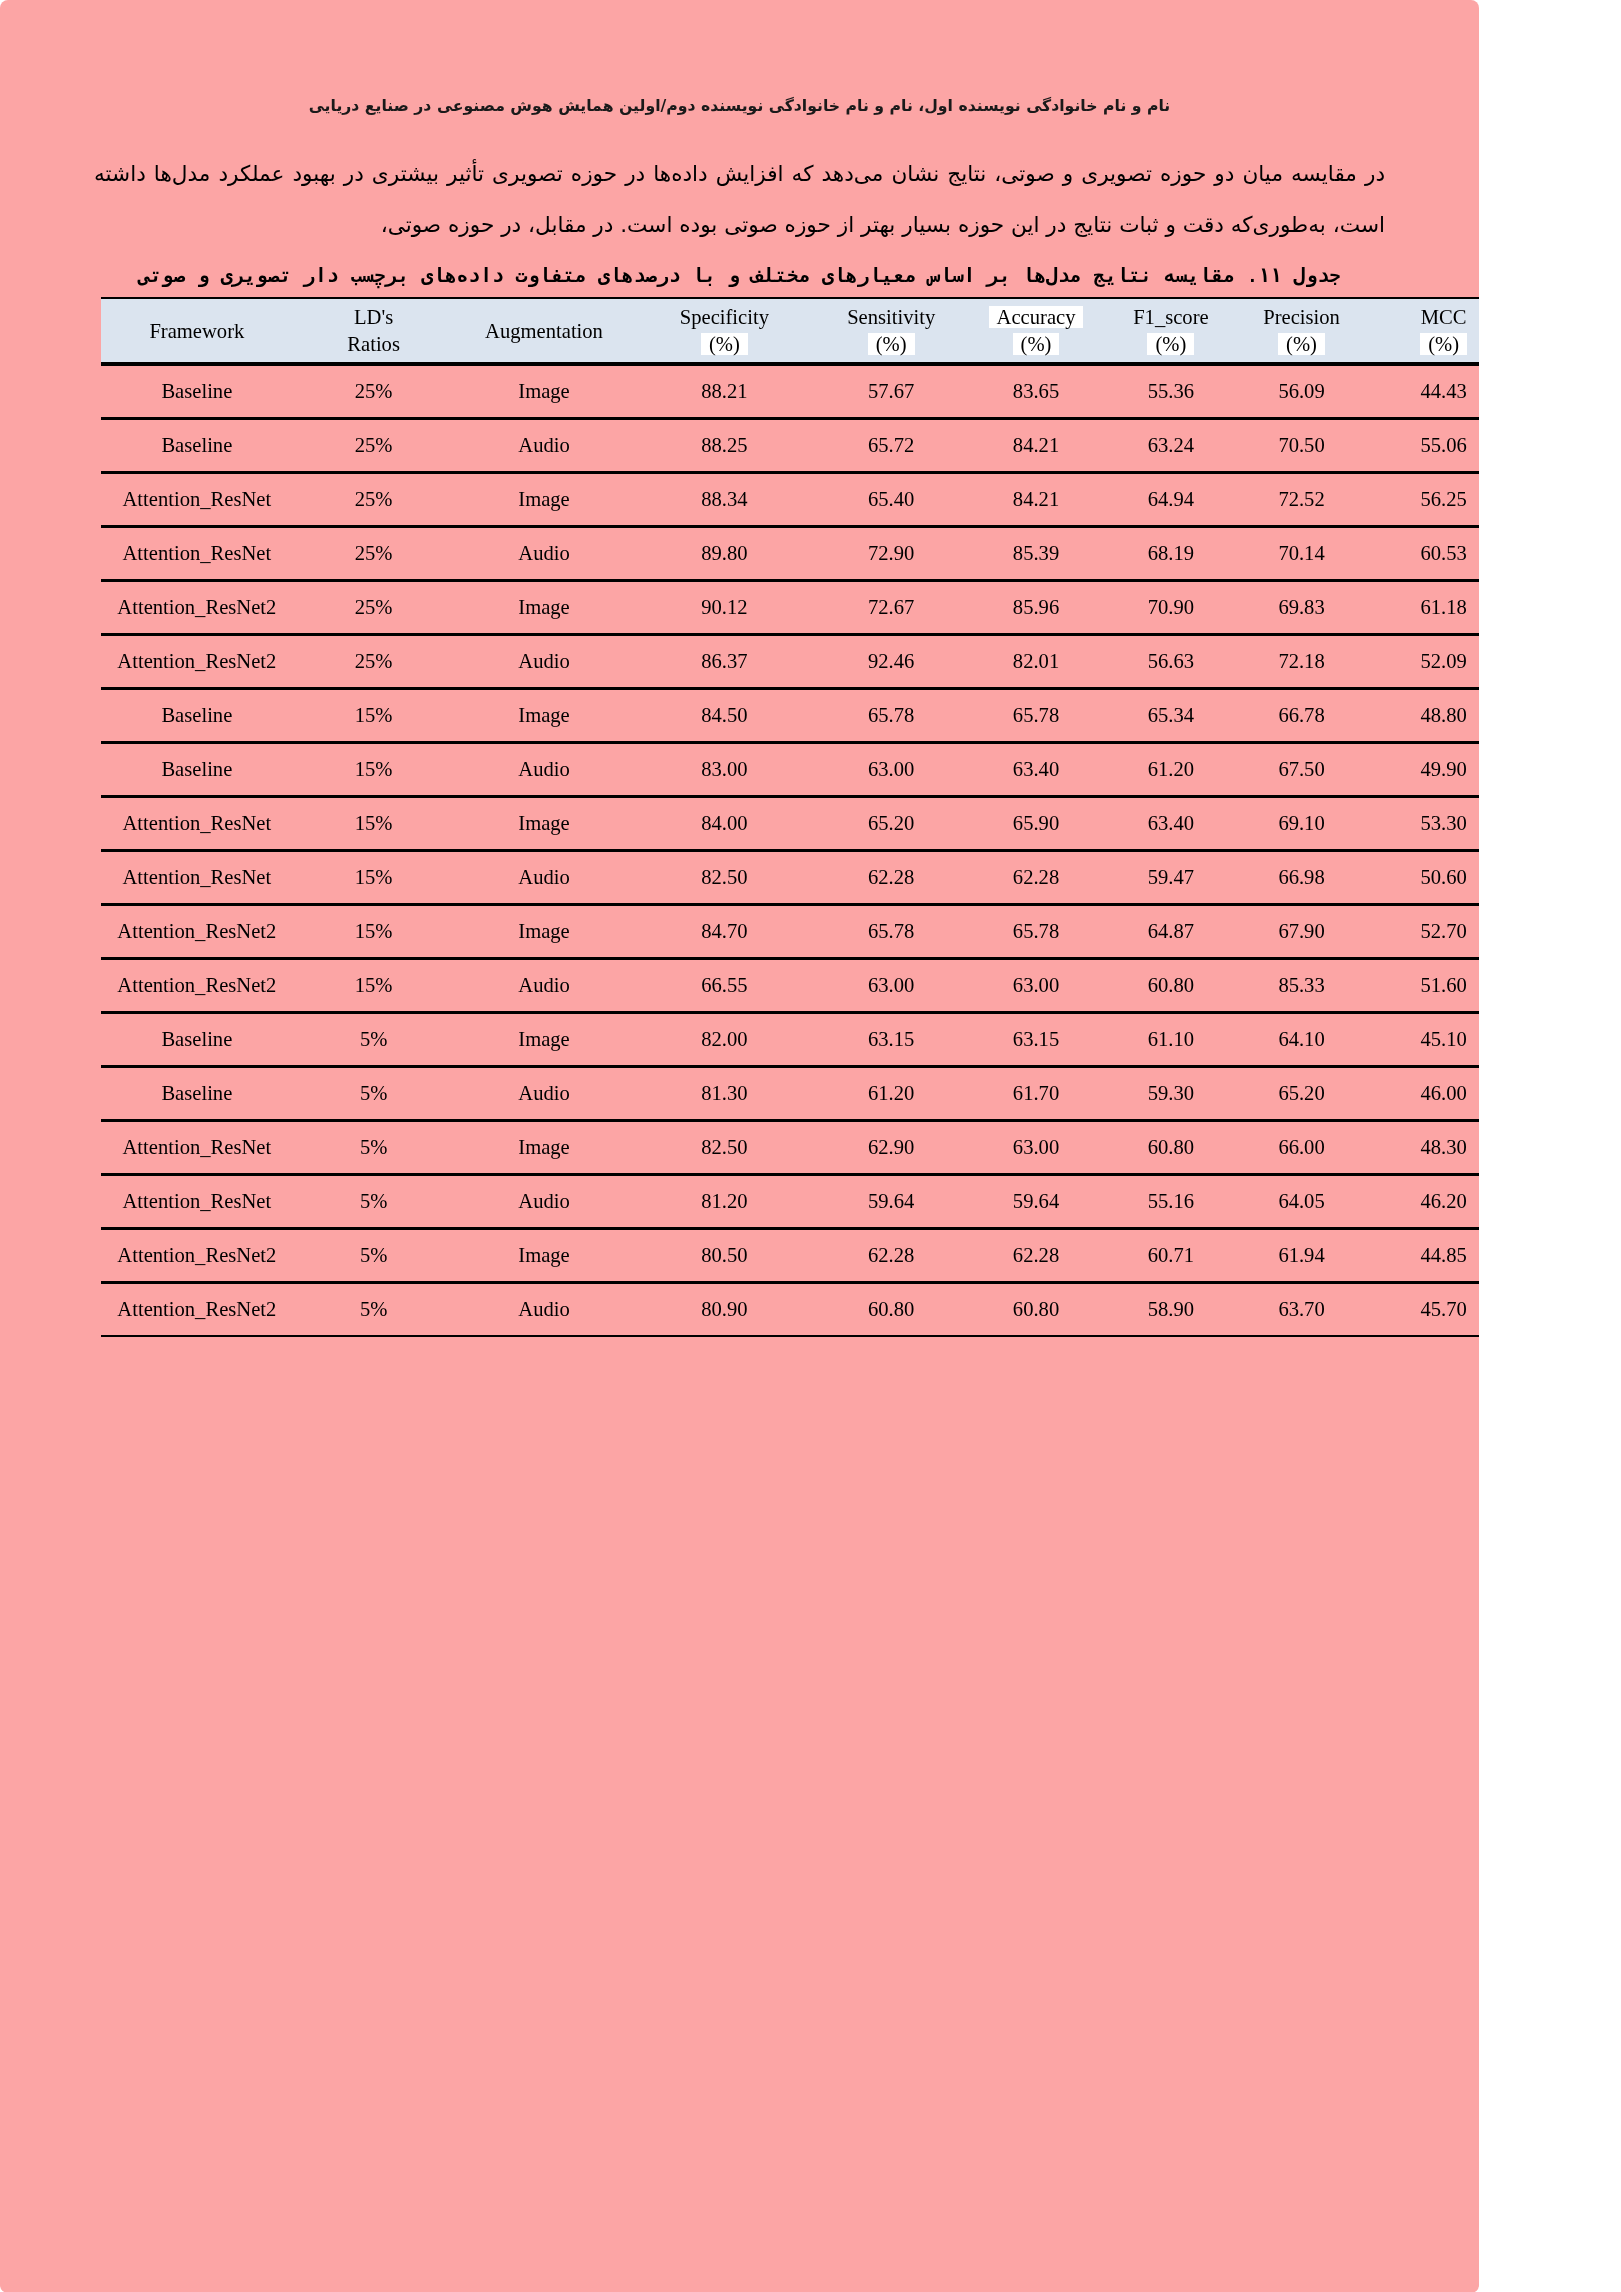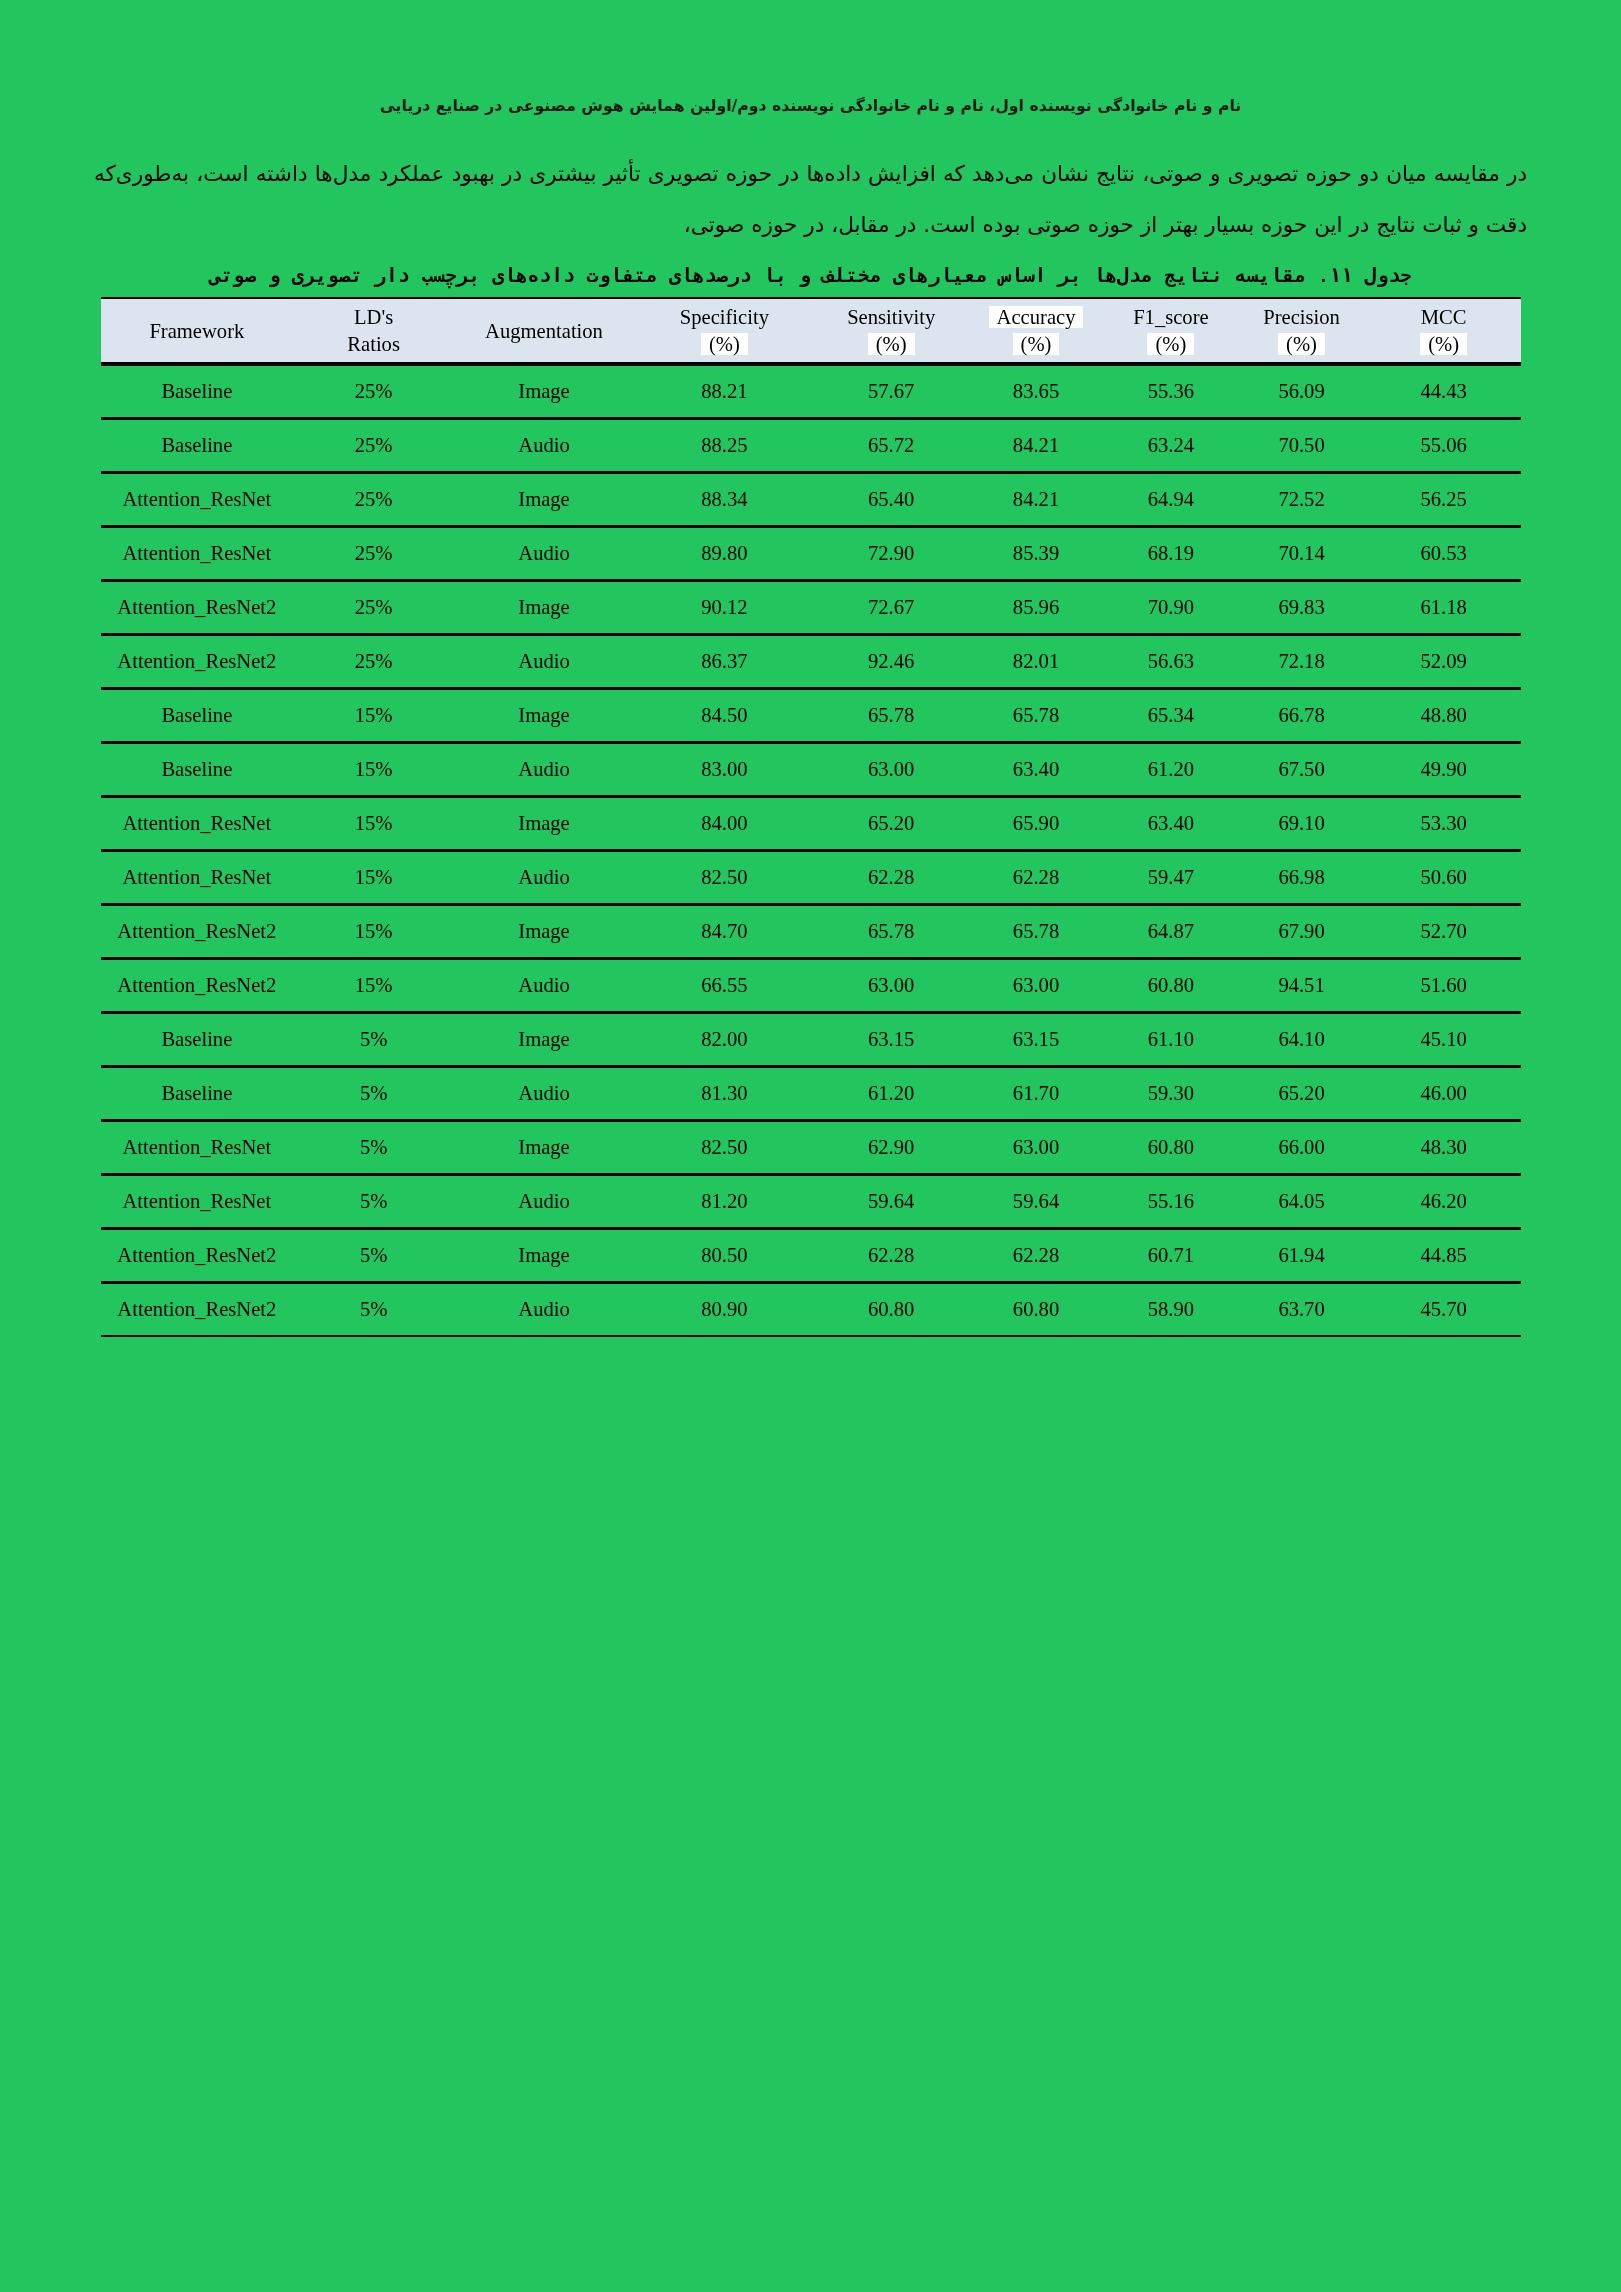--- a/index.html
+++ b/index.html
@@ -1,23 +1,24 @@
 <!DOCTYPE html>
 <html lang="fa"><head>
 <meta charset="utf-8">
 <style>
   html,body{margin:0;padding:0;background:#ffffff;}
   .page{
     position:relative;
-    width:1621px;
+    width:1479px;
     height:2293px;
-    background:#22c55e;
+    background:#fca5a5;
     overflow:hidden;
     font-family:"DejaVu Sans",sans-serif;
     color:#000;
+    border-radius:8px;
   }
   
   .running-header{
     padding-top:96px;
     text-align:center;
     direction:rtl;
     font-size:15.7px;
     font-weight:bold;
     color:#1a1a1a;
   }
@@ -267,21 +268,21 @@
           <td>52.70</td>
         </tr>
         <tr>
           <td>Attention_ResNet2</td>
           <td>15%</td>
           <td>Audio</td>
           <td>66.55</td>
           <td>63.00</td>
           <td>63.00</td>
           <td>60.80</td>
-          <td>94.51</td>
+          <td>85.33</td>
           <td>51.60</td>
         </tr>
         <tr>
           <td>Baseline</td>
           <td>5%</td>
           <td>Image</td>
           <td>82.00</td>
           <td>63.15</td>
           <td>63.15</td>
           <td>61.10</td>

